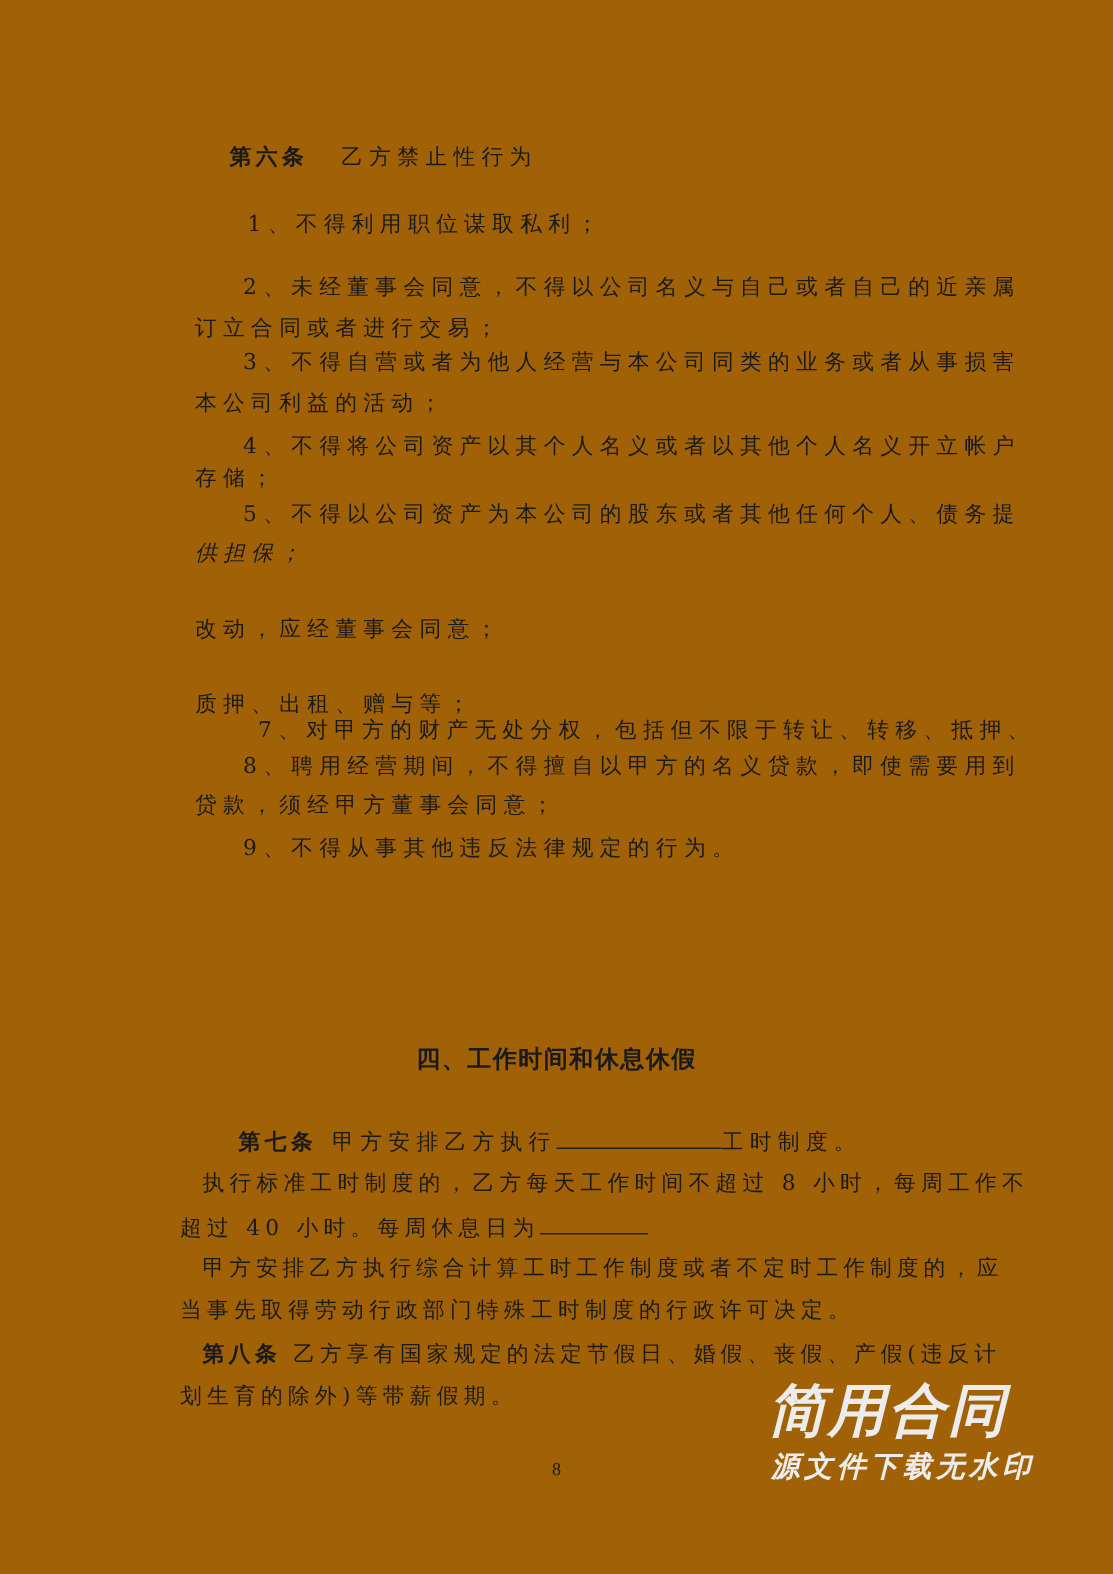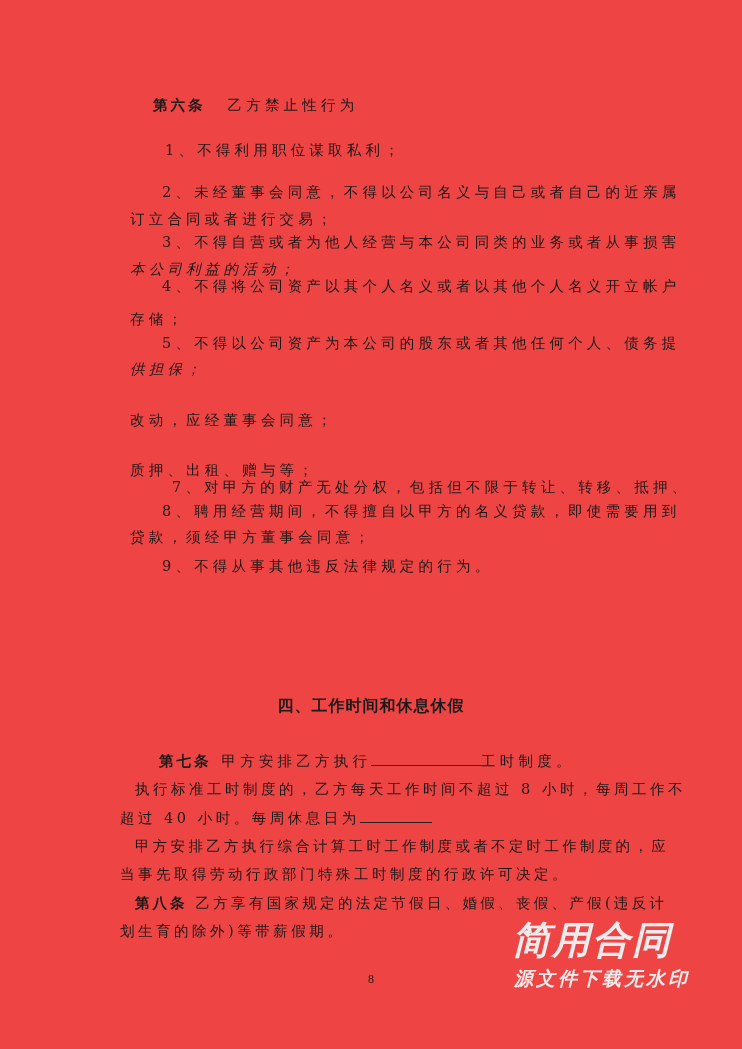--- a/index.html
+++ b/index.html
@@ -13,21 +13,21 @@
       position: relative;
       overflow: hidden;
       font-family: "DejaVu Serif", "Liberation Serif", serif;
       color: #1a1a1a;
     }
     .page {
       position: absolute;
       left: 0; top: 0;
       width: 742px;
       height: 1049px;
-      background: #ef4444;
+      background: #a16207;
     }
     .line {
       position: absolute;
       font-size: 14.5px;
       letter-spacing: 4.2px;
       white-space: nowrap;
       line-height: 20px;
     }
     .bold {
       font-weight: bold;
@@ -92,23 +92,23 @@
   <div class="line" style="left:153px; top:95px;">
     <span class="bold">第六条</span><span style="display:inline-block;width:22px;"></span><span>乙方禁止性行为</span>
   </div>
 
   <div class="line" style="left:165px; top:140px;">1、不得利用职位谋取私利；</div>
 
   <div class="line" style="left:162px; top:182px;">2、未经董事会同意，不得以公司名义与自己或者自己的近亲属</div>
   <div class="line" style="left:130px; top:209px;">订立合同或者进行交易；</div>
 
   <div class="line" style="left:162px; top:232px;">3、不得自营或者为他人经营与本公司同类的业务或者从事损害</div>
-  <div class="line" style="left:130px; top:259px;font-style:italic;">本公司利益的活动；</div>
+  <div class="line" style="left:130px; top:259px;">本公司利益的活动；</div>
 
-  <div class="line" style="left:162px; top:276px;">4、不得将公司资产以其个人名义或者以其他个人名义开立帐户</div>
+  <div class="line" style="left:162px; top:288px;">4、不得将公司资产以其个人名义或者以其他个人名义开立帐户</div>
   <div class="line" style="left:130px; top:309px;">存储；</div>
 
   <div class="line" style="left:162px; top:333px;">5、不得以公司资产为本公司的股东或者其他任何个人、债务提</div>
   <div class="line" style="left:130px; top:359px;font-style:italic;">供担保；</div>
 
   <div class="line" style="left:130px; top:410px;">改动，应经董事会同意；</div>
 
   <div class="line" style="left:172px; top:433px;margin-top:44px;">7、对甲方的财产无处分权，包括但不限于转让、转移、抵押、</div>
   <div class="line" style="left:130px; top:460px;">质押、出租、赠与等；</div>
 

